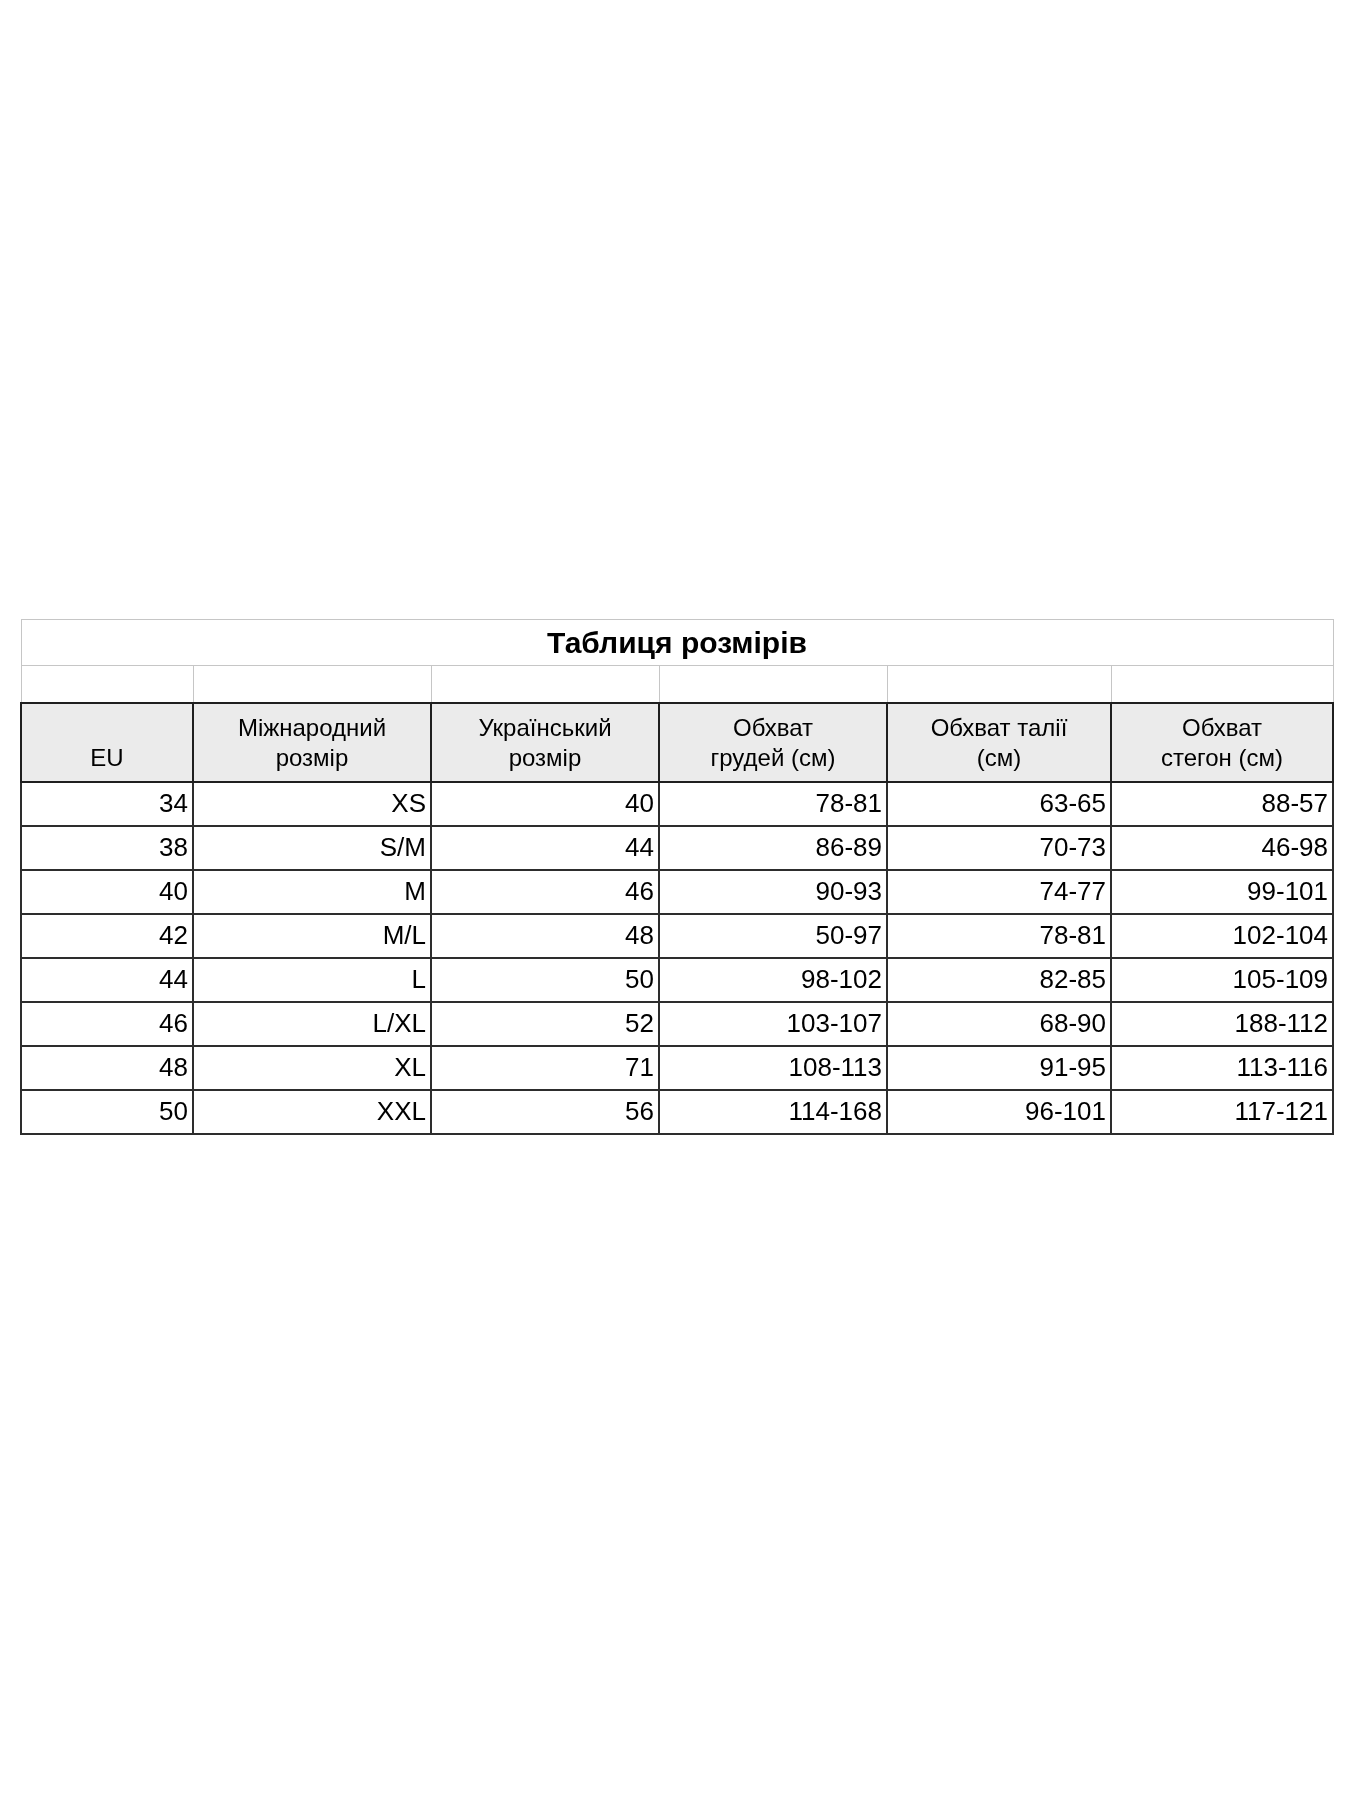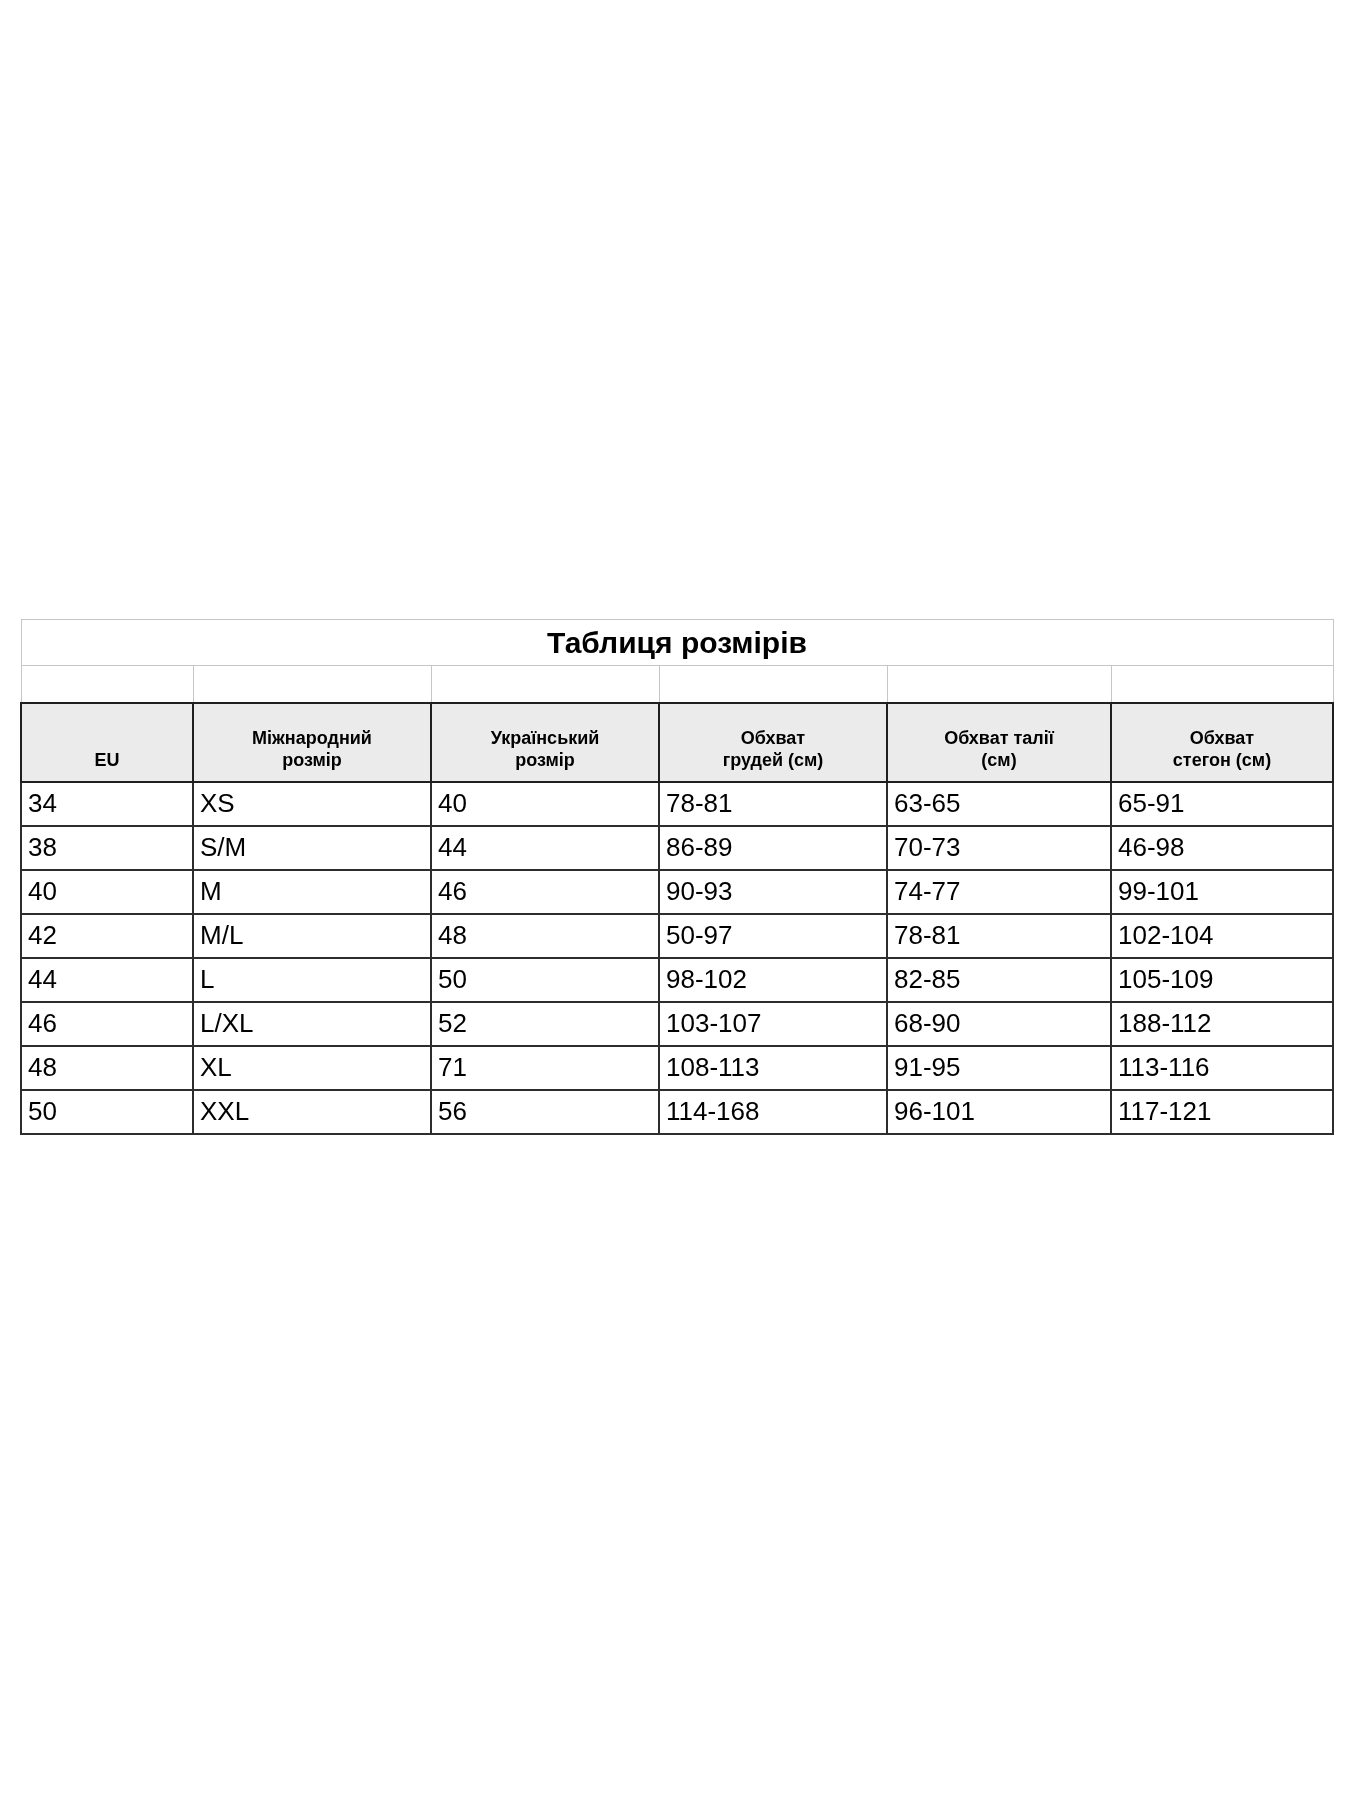--- a/index.html
+++ b/index.html
@@ -42,34 +42,34 @@
     background: #ffffff;
   }
   tr.spacer-row td {
     border: 1px solid #c6c6c6;
     height: 34px;
     background: #ffffff;
   }
   tr.header-row th {
     border: 2px solid #1f1f1f;
     background: #ebebeb;
-    font-weight: bold;
-    font-size: 18px;
+    font-weight: normal;
+    font-size: 24px;
     line-height: 1.22;
     text-align: center;
     vertical-align: bottom;
     padding: 6px 4px 9px 4px;
     height: 62px;
     white-space: pre-line;
   }
   tr.data-row td {
     border: 2px solid #2d2d2d;
     font-size: 26px;
     font-weight: normal;
-    text-align: left;
+    text-align: right;
     vertical-align: middle;
     padding: 0 4px 2px 6px;
     height: 40px;
     background: #ffffff;
     overflow: hidden;
   }
 </style>
 </head>
 <body>
 
@@ -108,21 +108,21 @@
         <th>Обхват
 стегон (см)</th>
       </tr>
 
       <tr class="data-row">
         <td>34</td>
         <td>XS</td>
         <td>40</td>
         <td>78-81</td>
         <td>63-65</td>
-        <td>65-91</td>
+        <td>88-57</td>
       </tr>
       <tr class="data-row">
         <td>38</td>
         <td>S/M</td>
         <td>44</td>
         <td>86-89</td>
         <td>70-73</td>
         <td>46-98</td>
       </tr>
       <tr class="data-row">

